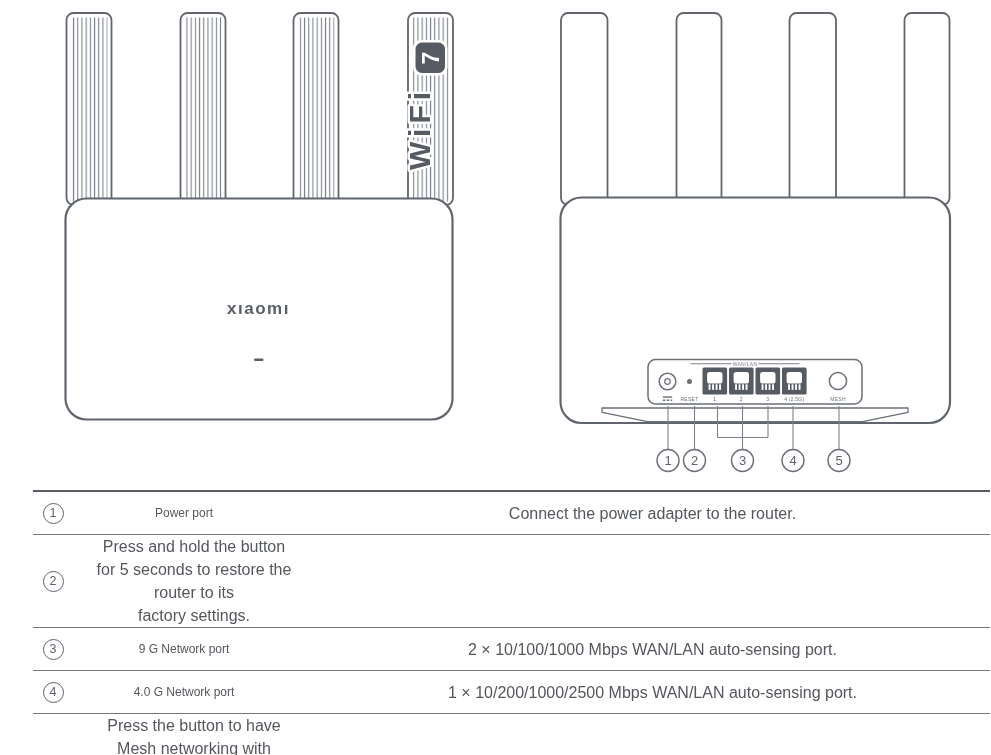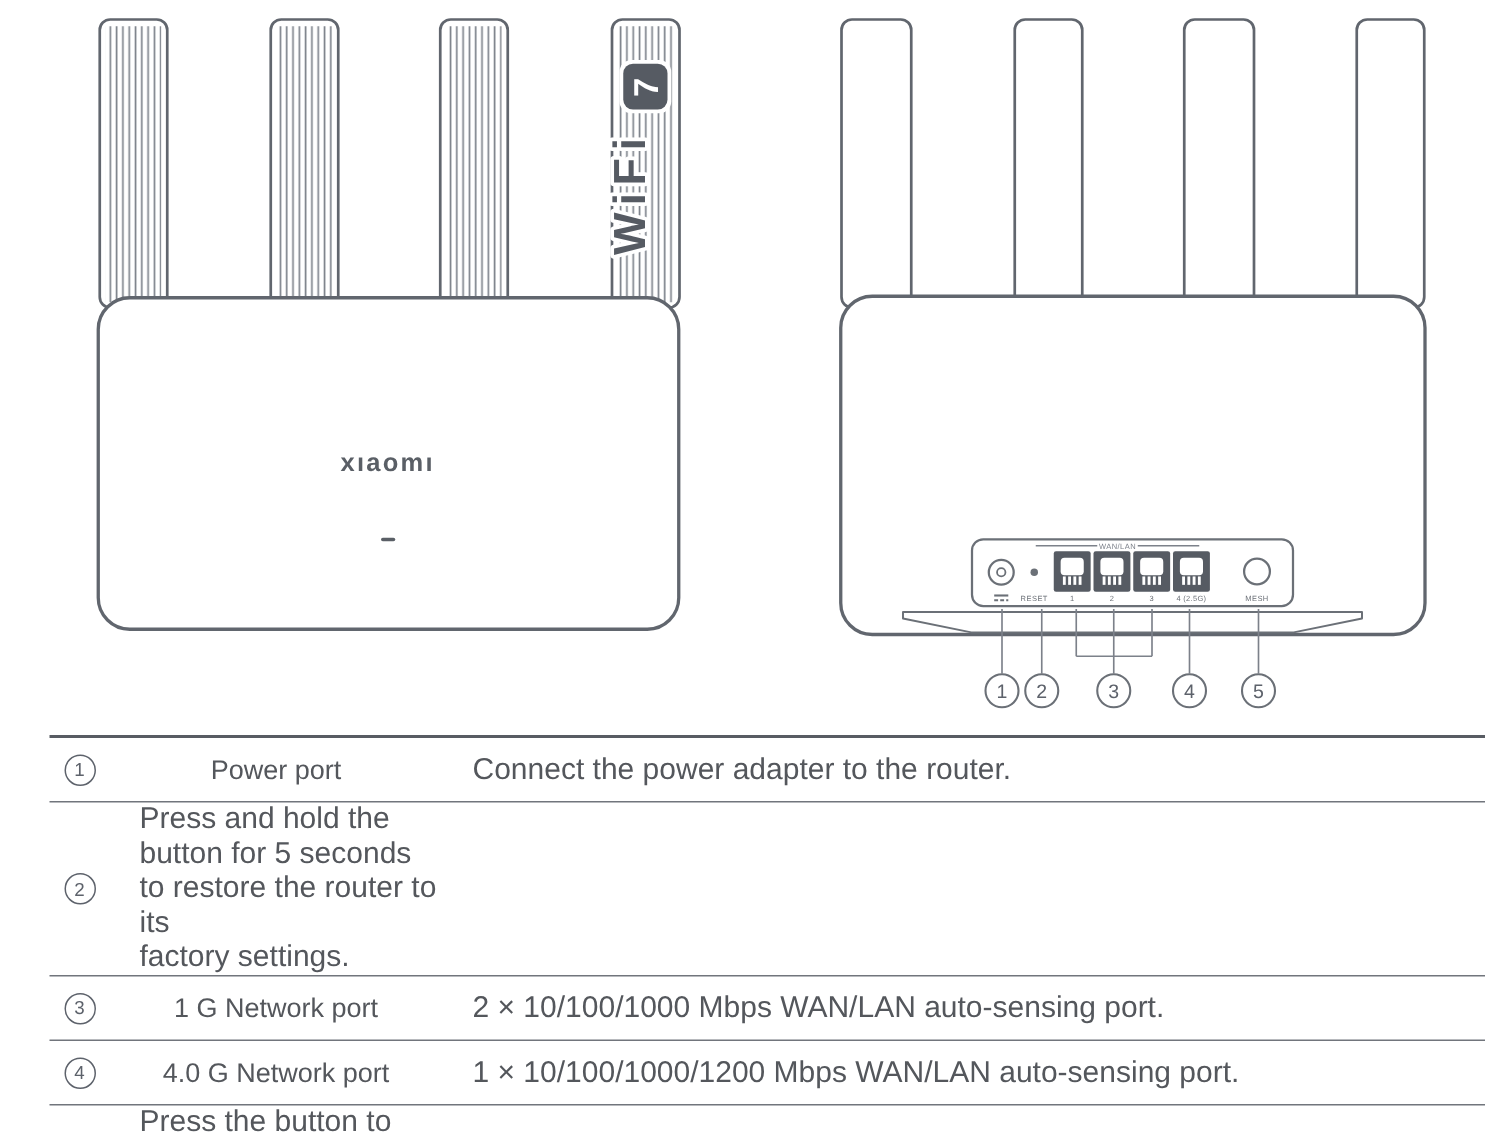--- a/index.html
+++ b/index.html
@@ -24,22 +24,22 @@
   .legend-row:nth-child(2){min-height:65px;}
   .legend-row:nth-child(3){min-height:42px;}
   .legend-row:nth-child(4){min-height:42px;}
   .legend-row:nth-child(5){min-height:61px;}
   .cell-num{display:flex;justify-content:center;align-items:center;}
   .num-badge{
     width:21px;height:21px;border:1.5px solid #5d626b;border-radius:50%;
     display:flex;align-items:center;justify-content:center;
     font-size:12.5px;color:#5d626b;box-sizing:border-box;
   }
-  .cell-name{text-align:center;font-size:18px;line-height:23px;}
-  .cell-desc{font-size:20px;line-height:23px;padding-left:20px;white-space:pre-line;}
+  .cell-name{text-align:center;font-size:12px;line-height:23px;}
+  .cell-desc{font-size:16px;line-height:23px;padding-left:20px;white-space:pre-line;text-align:center;}
 </style>
 </head>
 <body>
 
 <div class="page">
 
   
   <svg width="991" height="482" viewBox="0 0 991 482">
     <defs>
       <pattern id="hatch" patternUnits="userSpaceOnUse" width="4.2" height="8">
@@ -192,30 +192,30 @@
         <div class="num-badge">2</div>
       </div>
       <div class="cell-desc">Press and hold the button for 5 seconds to restore the router to its
 factory settings.</div>
     </div>
 
     <div class="legend-row">
       <div class="cell-num">
         <div class="num-badge">3</div>
       </div>
-      <div class="cell-name">1 G Network port</div>
+      <div class="cell-name">9 G Network port</div>
       <div class="cell-desc">2 × 10/100/1000 Mbps WAN/LAN auto-sensing port.</div>
     </div>
 
     <div class="legend-row">
       <div class="cell-num">
         <div class="num-badge">4</div>
       </div>
       <div class="cell-name">4.0 G Network port</div>
-      <div class="cell-desc">1 × 10/100/1000/1200 Mbps WAN/LAN auto-sensing port.</div>
+      <div class="cell-desc">1 × 10/200/1000/2500 Mbps WAN/LAN auto-sensing port.</div>
     </div>
 
     <div class="legend-row">
       <div class="cell-num">
         <div class="num-badge">5</div>
       </div>
       <div class="cell-desc">Press the button to have Mesh networking with routers that
 support the Xiaomi Mesh function.</div>
     </div>
 

